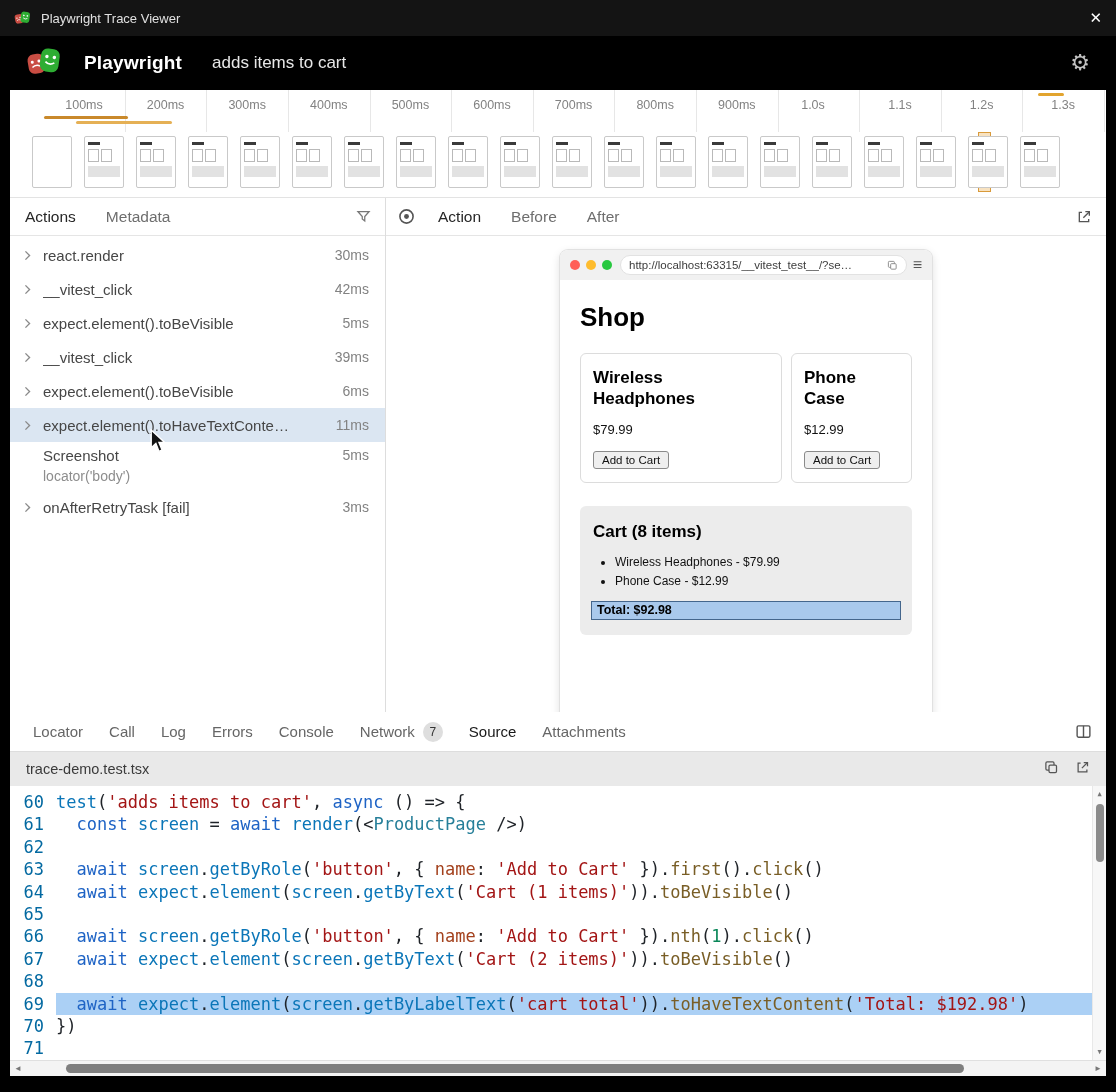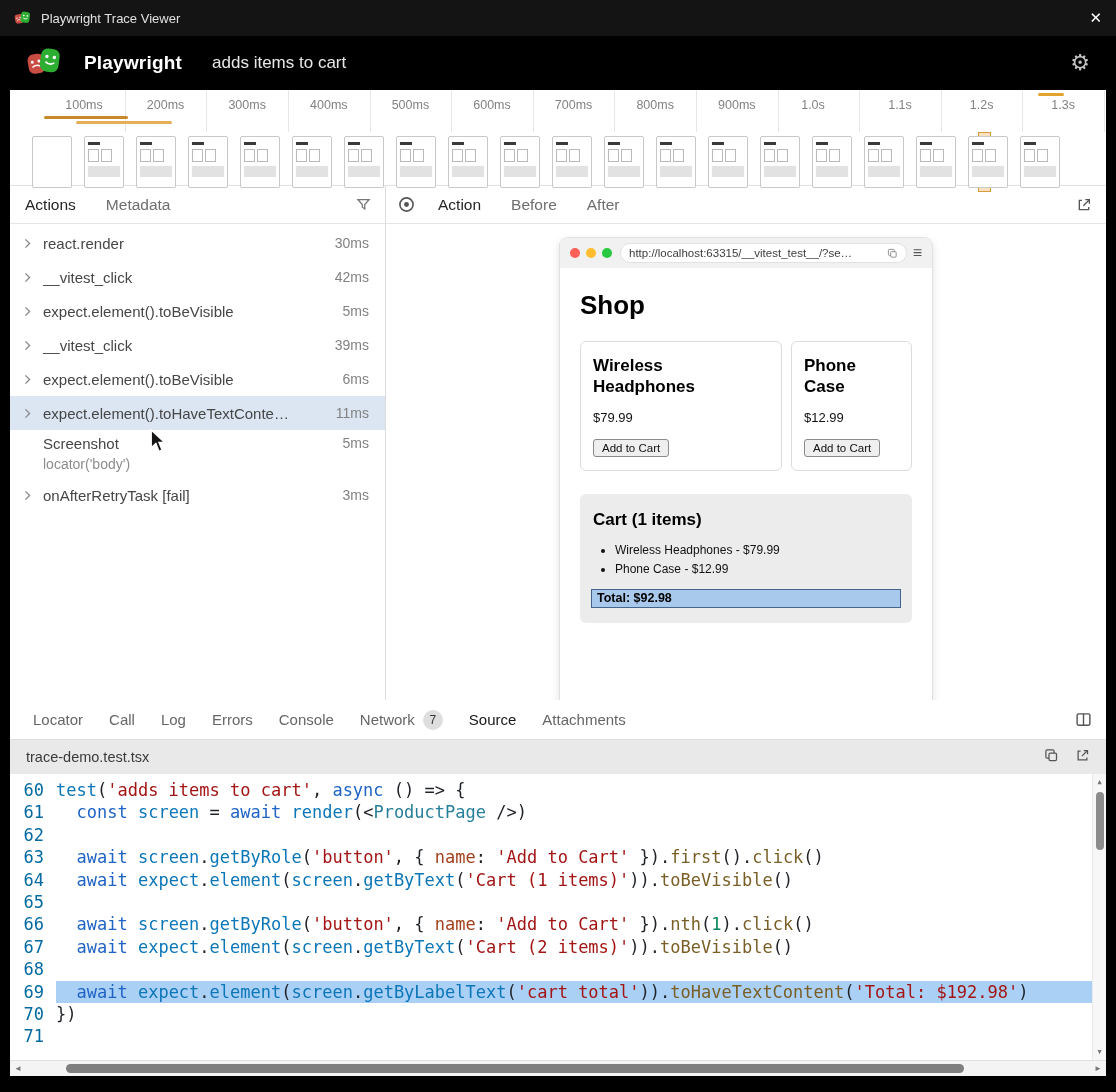--- a/index.html
+++ b/index.html
@@ -17,21 +17,21 @@
   .header { height:54px; background:#000; display:flex; align-items:center; padding:0 26px; flex:none; }
   .hd-logo svg { width:36px; height:36px; display:block; }
   .hd-app { color:#fff; font-weight:700; font-size:19px; margin-left:22px; letter-spacing:.2px; }
   .hd-test { color:#e8e8e8; font-size:17px; margin-left:30px; }
   .hd-gear { margin-left:auto; color:#c2c2c2; font-size:22px; line-height:1; }
 
   
   .app-body { flex:1; margin:0 10px 16px; background:#fff; display:flex; flex-direction:column; overflow:hidden; }
 
   
-  .timeline { height:96px; position:relative; border-bottom:1px solid #e3e3e3; flex:none; background:#fff; }
+  .timeline { height:108px; position:relative; border-bottom:1px solid #e3e3e3; flex:none; background:#fff; }
   .tick-label { position:absolute; top:8px; transform:translateX(-50%); color:#828282; font-size:12.5px; white-space:nowrap; }
   .tick-sep { position:absolute; top:0; height:42px; width:1px; background:#e7e7e7; }
   .tl-marker { position:absolute; height:3px; border-radius:2px; }
   .timeband { position:absolute; top:42px; height:60px; width:13px; background:rgba(235,172,74,.35); border:1px solid #d99a3a; }
   .filmstrip { position:absolute; left:22px; top:46px; display:flex; gap:12px; }
   .thumb { width:40px; height:52px; background:#fff; border:1px solid #c9c9c9; border-radius:2px; padding:4px 3px; flex:none; }
   .t-title { width:12px; height:3px; background:#3a3a3a; margin:1px 0 4px; }
   .t-cards { display:flex; gap:2px; }
   .t-cards span { width:11px; height:13px; border:1px solid #b9b9b9; display:block; }
   .t-cart { height:11px; background:#e2e2e2; margin-top:4px; }
@@ -500,21 +500,21 @@
               </div>
               <span class="menu">≡</span>
             </div>
             <div class="page">
               <div class="shop-heading">Shop</div>
               <div class="products" id="products">
                   <div class="product-card"><div class="product-name">Wireless Headphones</div><div class="product-price">$79.99</div><button class="add-btn">Add to Cart</button></div>
                   <div class="product-card"><div class="product-name">Phone Case</div><div class="product-price">$12.99</div><button class="add-btn">Add to Cart</button></div>
                 </div>
               <div class="cart">
-                <div class="cart-heading">Cart (1 items)</div>
+                <div class="cart-heading">Cart (8 items)</div>
                 <ul id="cart-items">
                     <li>Wireless Headphones - $79.99</li>
                     <li>Phone Case - $12.99</li>
                   </ul>
                 <div class="cart-total">Total: $92.98</div>
               </div>
             </div>
           </div>
         </div>
       </div>

